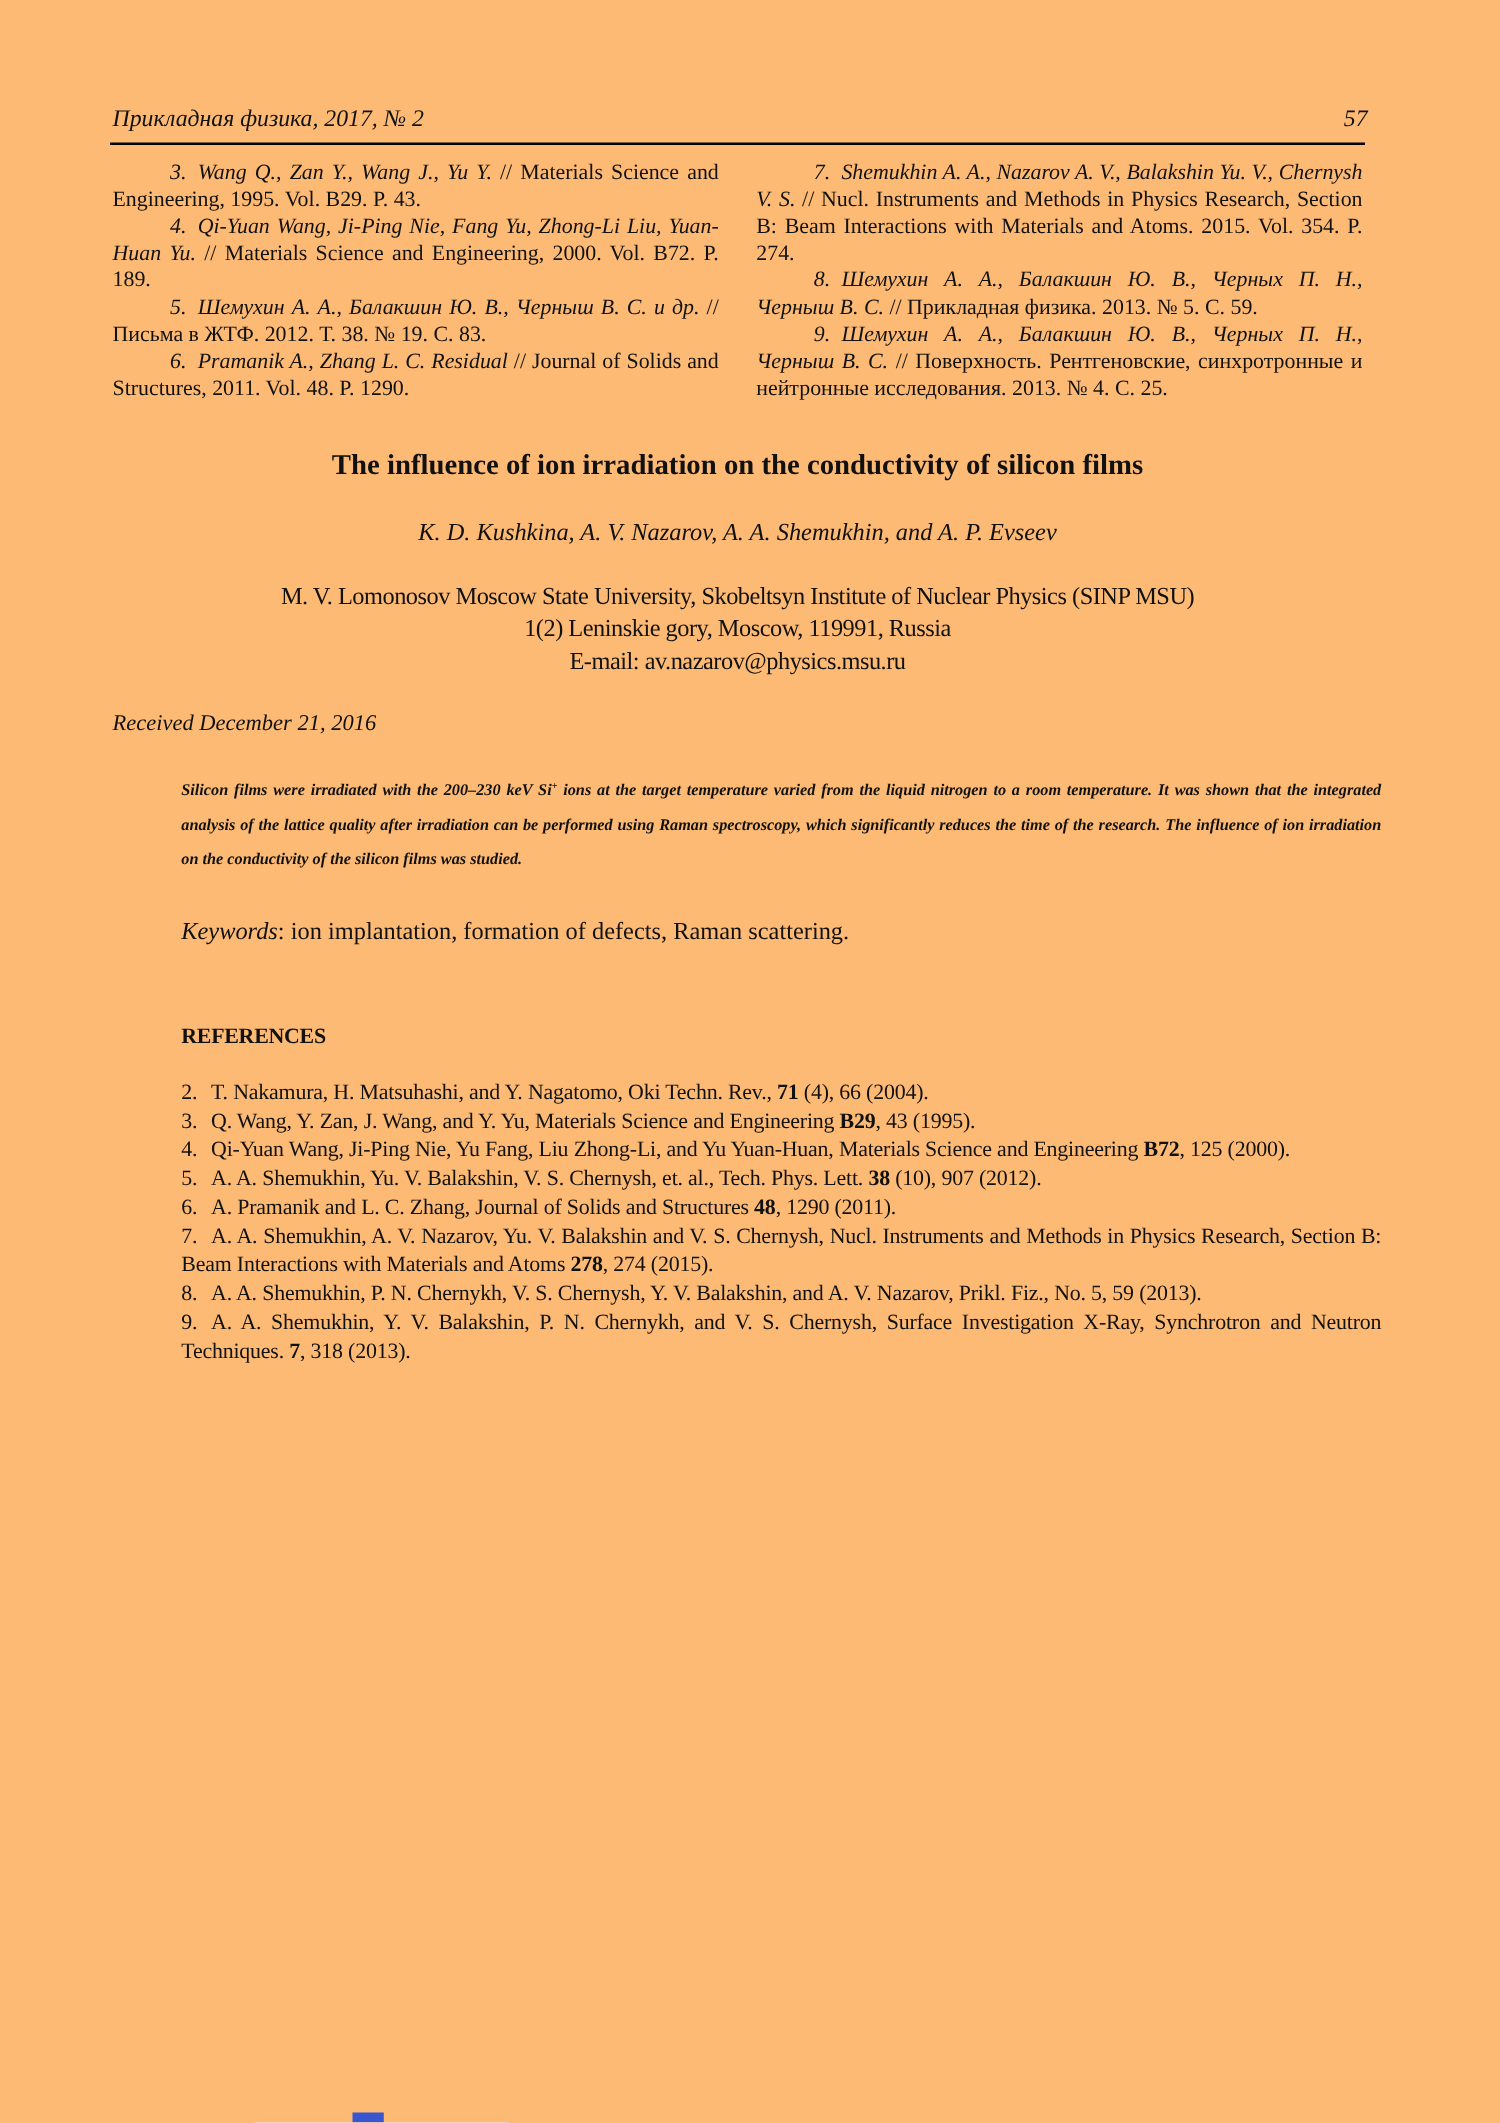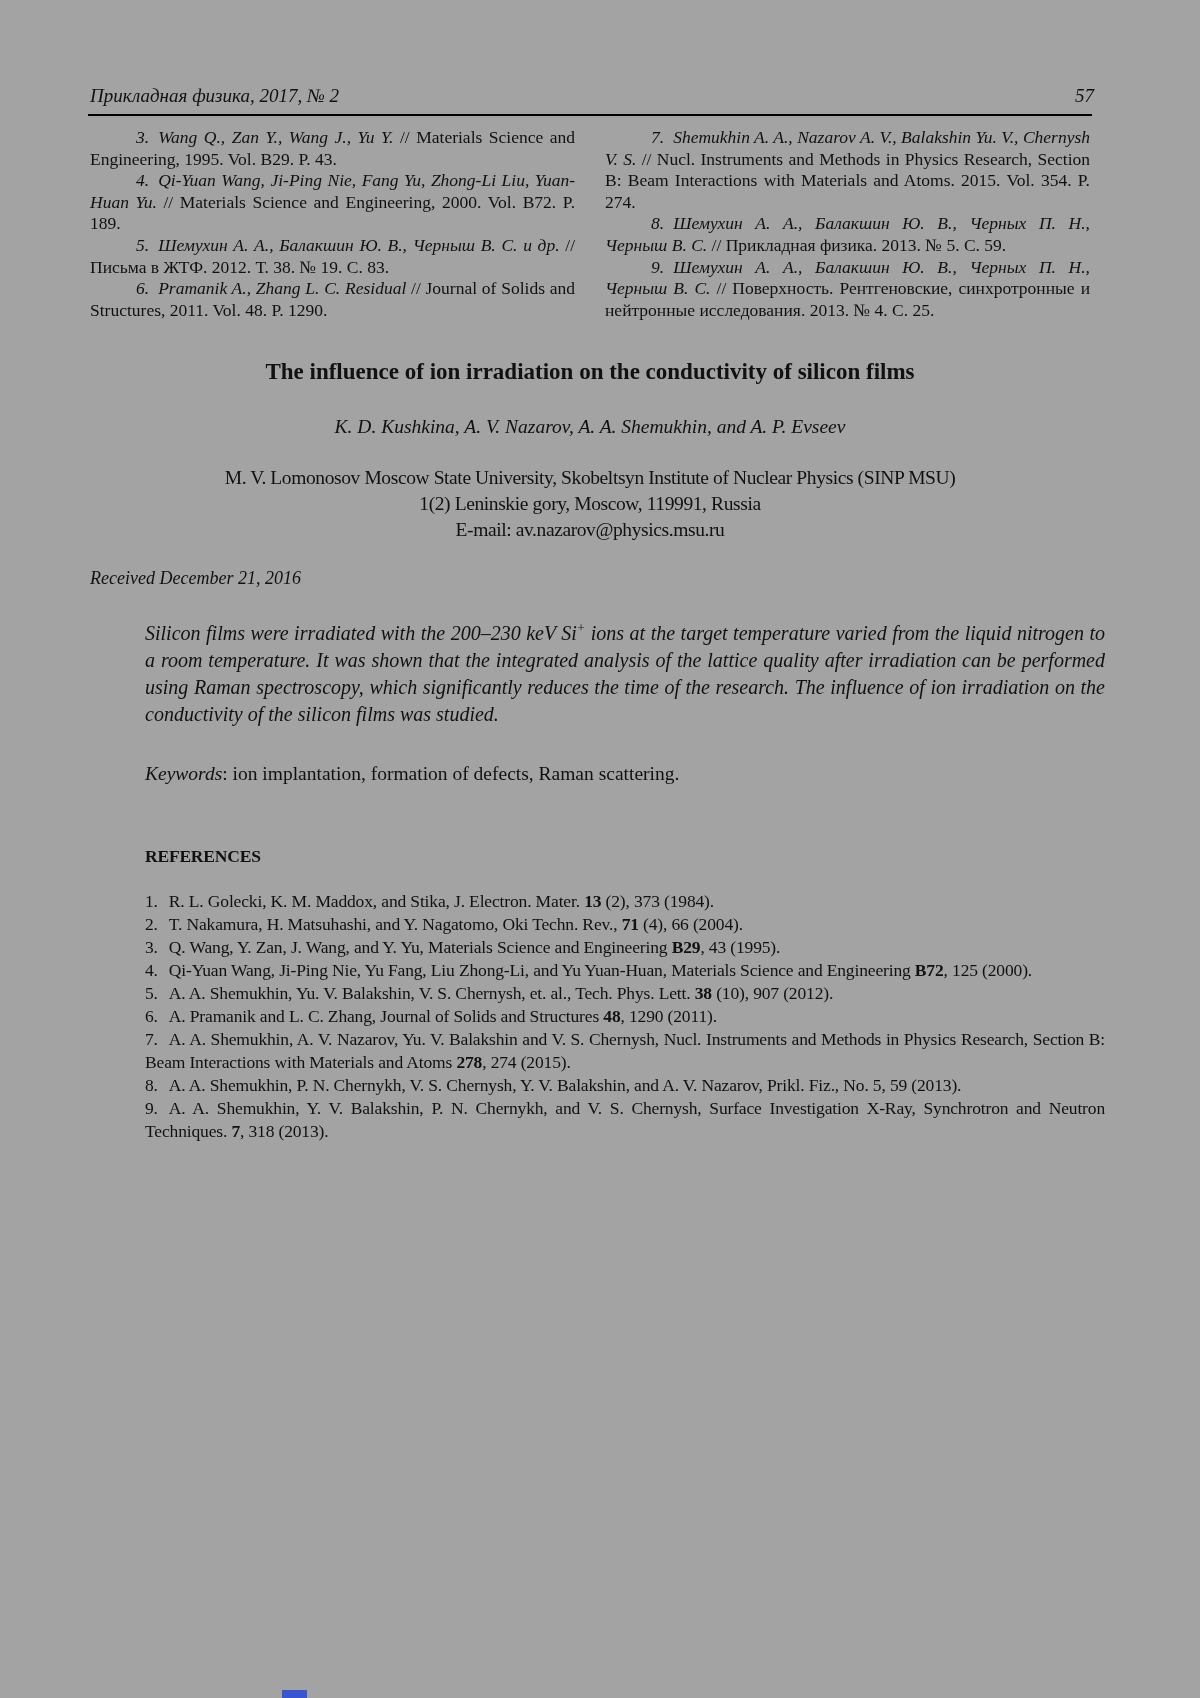--- a/index.html
+++ b/index.html
@@ -2,21 +2,21 @@
 <html><head>
 <meta charset="utf-8">
 <style>
   * { margin: 0; padding: 0; box-sizing: border-box; }
   html, body { background: #e8e8e8; }
   .page {
     position: relative;
     width: 1200px;
     height: 1698px;
     margin: 0 auto;
-    background: #a3a3a3;
+    background: #fdba74;
     color: #111;
     font-family: "Liberation Serif", serif;
     overflow: hidden;
   }
   .it { font-style: italic; }
   .running-header {
     display: flex;
     justify-content: space-between;
     margin: 84px 106px 0 90px;
     font-size: 19px;
@@ -68,22 +68,22 @@
   }
   .received {
     margin: 24px 110px 0 90px;
     text-align: left;
     font-size: 18px;
     font-style: italic;
     line-height: 22px;
   }
   .abstract {
     margin: 26px 95px 0 145px;
-    font-size: 20px;
-    font-weight: normal;
+    font-size: 13px;
+    font-weight: bold;
     font-style: italic;
     text-align: justify;
     line-height: 27px;
   }
   .abstract sup { font-size: 0.62em; }
   .keywords {
     margin: 34px 95px 0 145px;
     font-size: 19.5px;
     line-height: 24px;
   }
@@ -156,21 +156,20 @@
 
   <div class="received">Received December 21, 2016</div>
 
   <div class="abstract"><span>Silicon films were irradiated with the 200–230 keV Si</span><sup>+</sup><span> ions at the target temperature varied from the liquid nitrogen to a room temperature. It was shown that the integrated analysis of the lattice quality after irradiation can be performed using Raman spectroscopy, which significantly reduces the time of the research. The influence of ion irradiation on the conductivity of the silicon films was studied.</span></div>
 
   <div class="keywords"><span class="it">Keywords</span><span>: ion implantation, formation of defects, Raman scattering.</span></div>
 
   <div class="refs-heading">REFERENCES</div>
 
   <div class="refs-list">
-    <p><span class="rnum">1.</span><span>R. L. Golecki, K. M. Maddox, and Stika, J. Electron. Mater. </span><b>13</b><span> (2), 373 (1984).</span></p>
     <p><span class="rnum">2.</span><span>T. Nakamura, H. Matsuhashi, and Y. Nagatomo, Oki Techn. Rev., </span><b>71</b><span> (4), 66 (2004).</span></p>
     <p><span class="rnum">3.</span><span>Q. Wang, Y. Zan, J. Wang, and Y. Yu, Materials Science and Engineering </span><b>B29</b><span>, 43 (1995).</span></p>
     <p><span class="rnum">4.</span><span>Qi-Yuan Wang, Ji-Ping Nie, Yu Fang, Liu Zhong-Li, and Yu Yuan-Huan, Materials Science and Engineering </span><b>B72</b><span>, 125 (2000).</span></p>
     <p><span class="rnum">5.</span><span>A. A. Shemukhin, Yu. V. Balakshin, V. S. Chernysh, et. al., Tech. Phys. Lett. </span><b>38</b><span> (10), 907 (2012).</span></p>
     <p><span class="rnum">6.</span><span>A. Pramanik and L. C. Zhang, Journal of Solids and Structures </span><b>48</b><span>, 1290 (2011).</span></p>
     <p><span class="rnum">7.</span><span>A. A. Shemukhin, A. V. Nazarov, Yu. V. Balakshin and V. S. Chernysh, Nucl. Instruments and Methods in Physics Research, Section B: Beam Interactions with Materials and Atoms </span><b>278</b><span>, 274 (2015).</span></p>
     <p><span class="rnum">8.</span><span>A. A. Shemukhin, P. N. Chernykh, V. S. Chernysh, Y. V. Balakshin, and A. V. Nazarov, Prikl. Fiz., No. 5, 59 (2013).</span><b></b><span></span></p>
     <p><span class="rnum">9.</span><span>A. A. Shemukhin, Y. V. Balakshin, P. N. Chernykh, and V. S. Chernysh, Surface Investigation X-Ray, Synchrotron and Neutron Techniques. </span><b>7</b><span>, 318 (2013).</span></p>
   </div>
 

